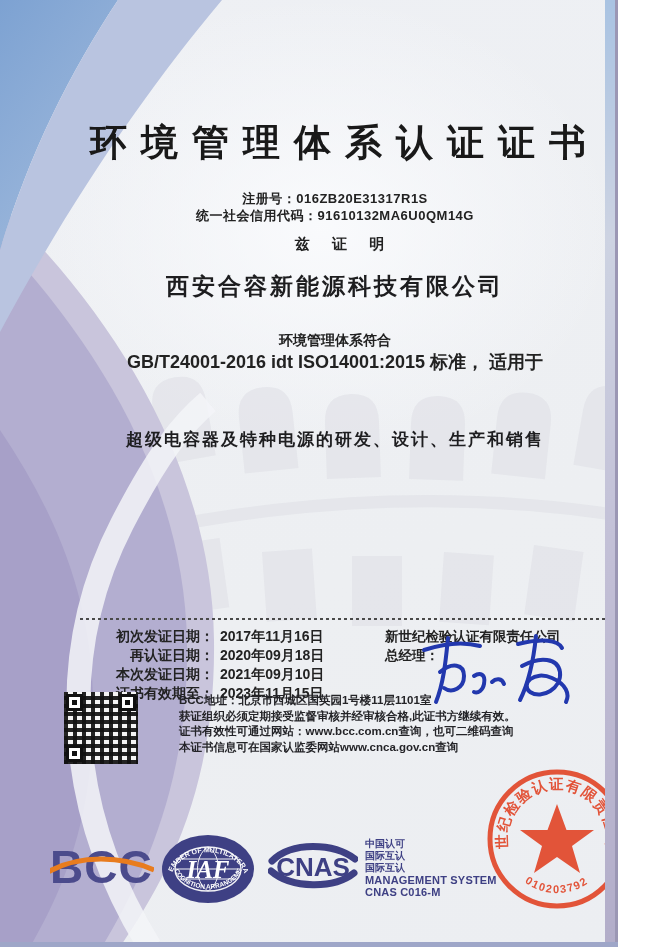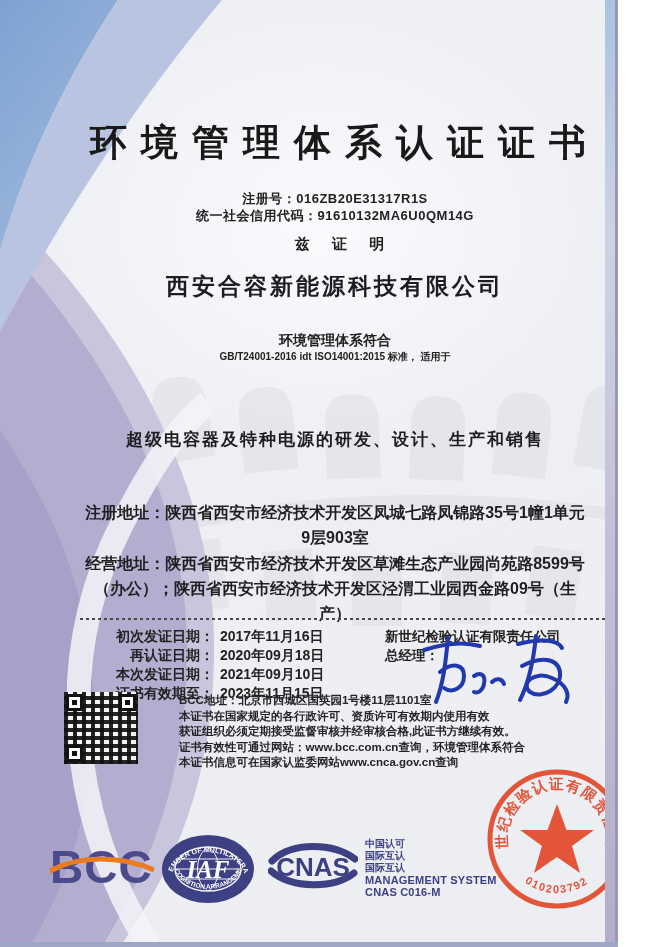--- a/index.html
+++ b/index.html
@@ -16,21 +16,21 @@
   svg{display:block;}
   
   .title{top:118px;font-family:"Liberation Serif","DejaVu Serif",serif;
          font-size:37px;font-weight:700;letter-spacing:14px;padding-left:10px;color:#191919;}
   .regline{top:190px;font-size:13px;font-weight:700;letter-spacing:.5px;}
   .creditline{top:207px;font-size:13px;font-weight:700;letter-spacing:.5px;}
   .certify{top:235px;font-size:15px;font-weight:700;letter-spacing:9px;padding-left:9px;}
   .company{top:271px;font-family:"Liberation Serif","DejaVu Serif",serif;
            font-size:23px;font-weight:700;letter-spacing:3px;color:#1d1d1f;text-align:center;}
   .conform{top:332px;font-size:14px;font-weight:700;}
-  .standard{top:350px;font-size:10px;font-weight:700;}
+  .standard{top:350px;font-size:18px;font-weight:700;}
   .scope{top:428px;font-family:"Liberation Serif","DejaVu Serif",serif;
          font-size:17px;font-weight:700;letter-spacing:2px;color:#1e1e20;}
   .addr-block{top:500px;left:84px;width:502px;text-align:center;
               font-size:16px;font-weight:700;line-height:25px;color:#1f1f22;}
   .addr-block p{margin:0 0 1px 0;}
   .dotline{top:618px;left:80px;width:548px;height:2px;
            background:repeating-linear-gradient(90deg,#4a4a4a 0 3px,transparent 3px 6px);}
   .dates{top:627px;left:92px;font-size:14px;font-weight:700;}
   .dates .row{display:flex;line-height:19px;}
   .dates .lbl{width:122px;text-align:right;}
@@ -123,24 +123,20 @@
   <div class="abs center creditline">
     <span>统一社会信用代码：</span><span>91610132MA6U0QM14G</span>
   </div>
 
   <div class="abs center certify">兹 证 明</div>
   <div class="abs center company">西安合容新能源科技有限公司</div>
   <div class="abs center conform">环境管理体系符合</div>
   <div class="abs center standard">GB/T24001-2016 idt ISO14001:2015 标准，  适用于</div>
   <div class="abs center scope">超级电容器及特种电源的研发、设计、生产和销售</div>
 
-  <div class="abs addr-block">
-    <p><span>注册地址：</span><span>陕西省西安市经济技术开发区凤城七路凤锦路35号1幢1单元9层903室</span></p>
-    <p><span>经营地址：</span><span>陕西省西安市经济技术开发区草滩生态产业园尚苑路8599号（办公）；陕西省西安市经济技术开发区泾渭工业园西金路09号（生产）</span></p>
-  </div>
 
   <div class="abs dotline"></div>
 
   <div class="abs dates">
     <div class="row">
       <span class="lbl">初次发证日期：</span>
       <span class="val">2017年11月16日</span>
     </div>
     <div class="row">
       <span class="lbl">再认证日期：</span>
@@ -171,23 +167,22 @@
     </g>
   </svg>
 
   <div class="abs qr">
     <div class="finder f-tl"></div>
     <div class="finder f-tr"></div>
     <div class="finder f-bl"></div>
   </div>
   <div class="abs notes">
     <div>BCC地址：北京市西城区国英园1号楼11层1101室</div>
-    <div>本证书在国家规定的各行政许可、资质许可有效期内使用有效</div>
     <div>获证组织必须定期接受监督审核并经审核合格,此证书方继续有效。</div>
-    <div>证书有效性可通过网站：www.bcc.com.cn查询，环境管理体系符合</div>
+    <div>证书有效性可通过网站：www.bcc.com.cn查询，也可二维码查询</div>
     <div>本证书信息可在国家认监委网站www.cnca.gov.cn查询</div>
   </div>
 
   <svg class="abs" style="left:50px;top:840px" width="104" height="52" viewBox="0 0 104 52">
     <text x="0" y="43" font-family="Liberation Sans,DejaVu Sans,sans-serif" font-size="46" font-weight="bold" fill="#4b4b8c" letter-spacing="1">BCC</text>
     <path d="M-2,32 C30,14 72,16 104,30" fill="none" stroke="#E87C1E" stroke-width="5"></path>
   </svg>
 
   <svg class="abs" style="left:160px;top:833px" width="96" height="72" viewBox="0 0 96 72">
     <defs>

